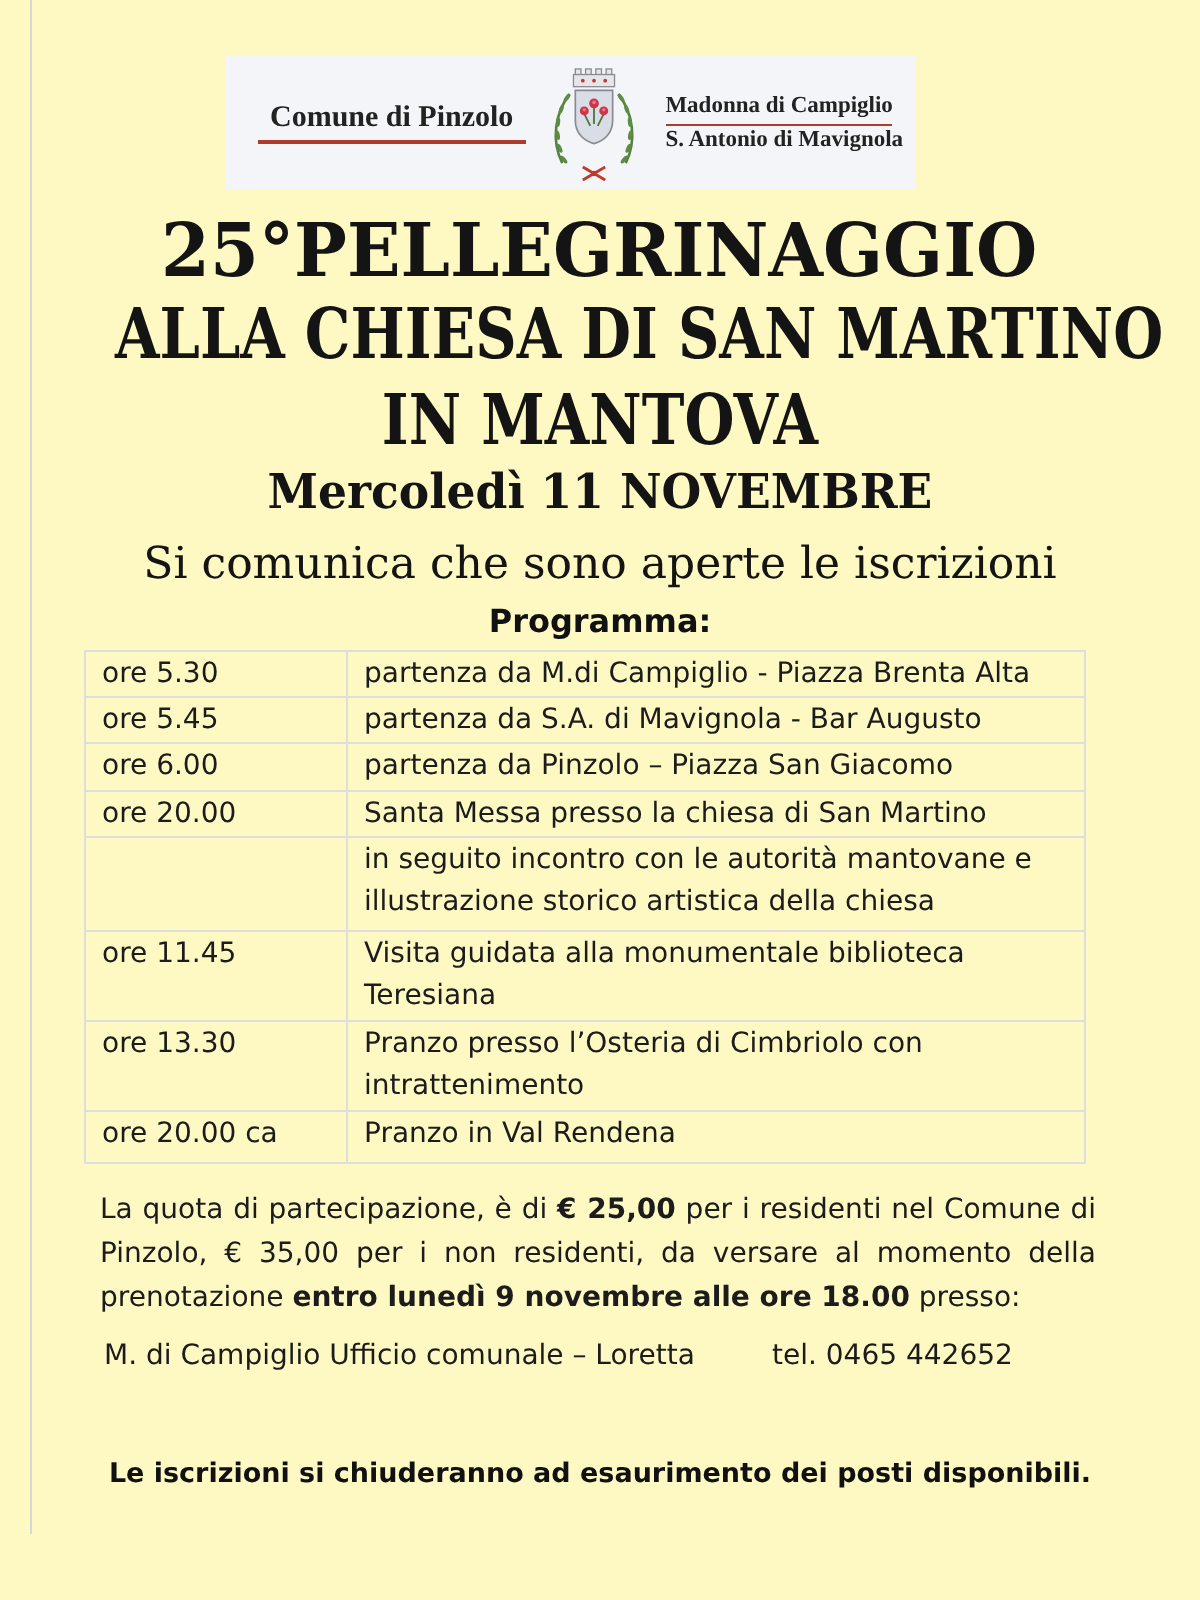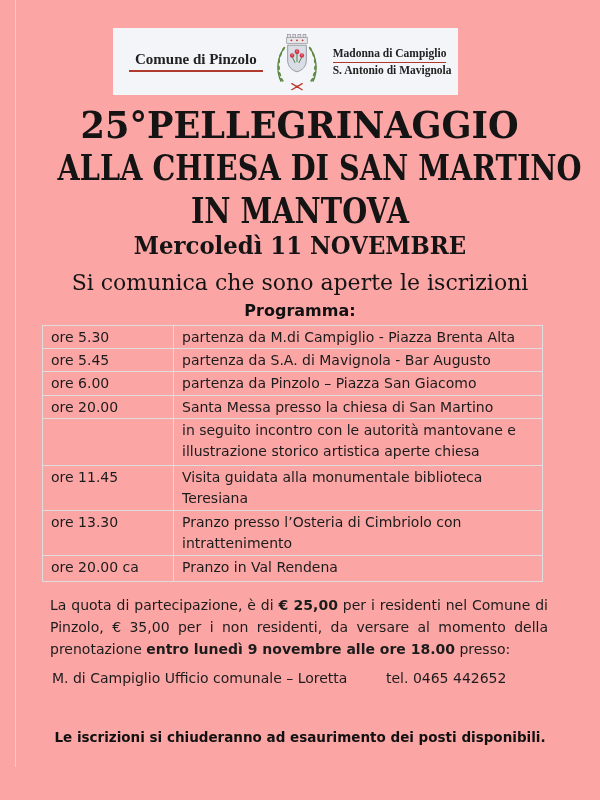--- a/index.html
+++ b/index.html
@@ -1,16 +1,16 @@
 <!DOCTYPE html>
 <html><head>
 <meta charset="utf-8">
 <style>
   html,body{margin:0;padding:0;background:#ffffff;}
-  .page{position:relative;width:600px;height:800px;background:#fca5a5;overflow:hidden;
+  .page{position:relative;width:600px;height:800px;background:#fef9c3;overflow:hidden;
         font-family:"DejaVu Sans",sans-serif;color:#1c1c1c;}
   .scan-edge{position:absolute;left:15px;top:0;width:1px;height:767px;background:#d6d6d6;}
 
   
   .banner{position:absolute;left:113px;top:28px;width:345px;height:67px;background:#f4f5f8;
           display:flex;align-items:center;}
   .banner-left{margin-left:16px;font-family:"Liberation Serif",serif;font-weight:bold;
                font-size:15px;color:#222;border-bottom:2px solid #b03a2e;padding:0 6px 2px 6px;
                white-space:nowrap;}
   .crest{margin-left:6px;margin-right:8px;flex:0 0 auto;}
@@ -145,21 +145,21 @@
       <tr class="h21">
         <td class="time">ore 20.00</td>
         <td class="desc">
             <div>Santa Messa presso la chiesa di San Martino</div>
           </td>
       </tr>
       <tr class="h45">
         <td class="time"></td>
         <td class="desc">
           <div>in seguito incontro con le autorità mantovane e</div>
-          <div>illustrazione storico artistica aperte chiesa</div>
+          <div>illustrazione storico artistica della chiesa</div>
         </td>
       </tr>
       <tr class="h43">
         <td class="time">ore 11.45</td>
         <td class="desc">
           <div>Visita guidata alla monumentale biblioteca</div>
           <div>Teresiana</div>
         </td>
       </tr>
       <tr class="h43">

